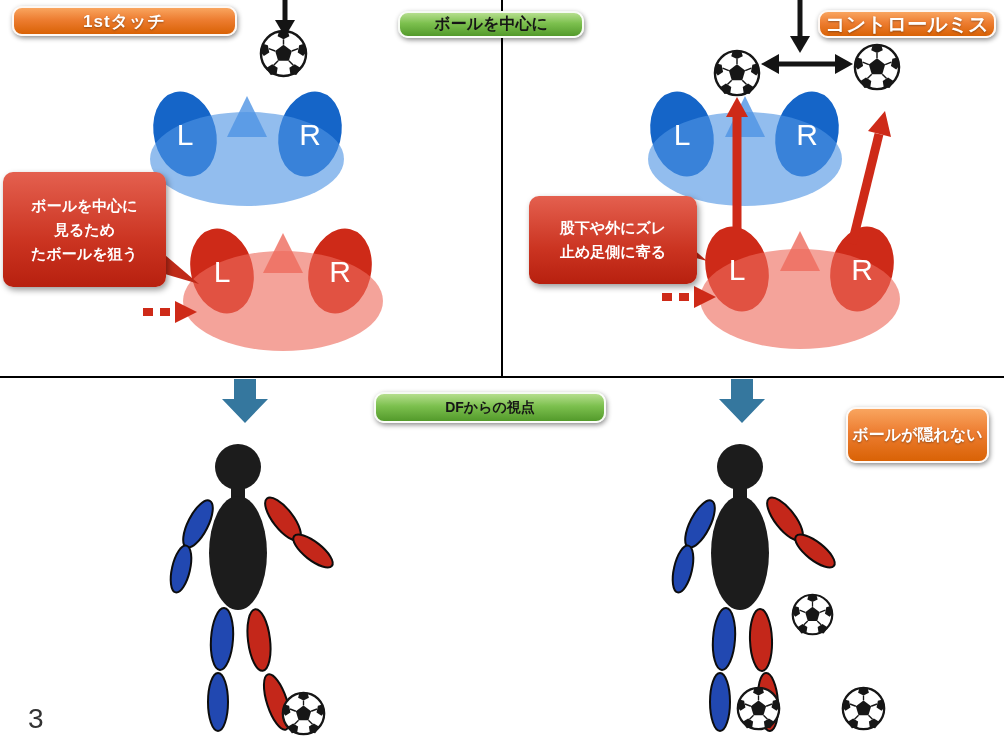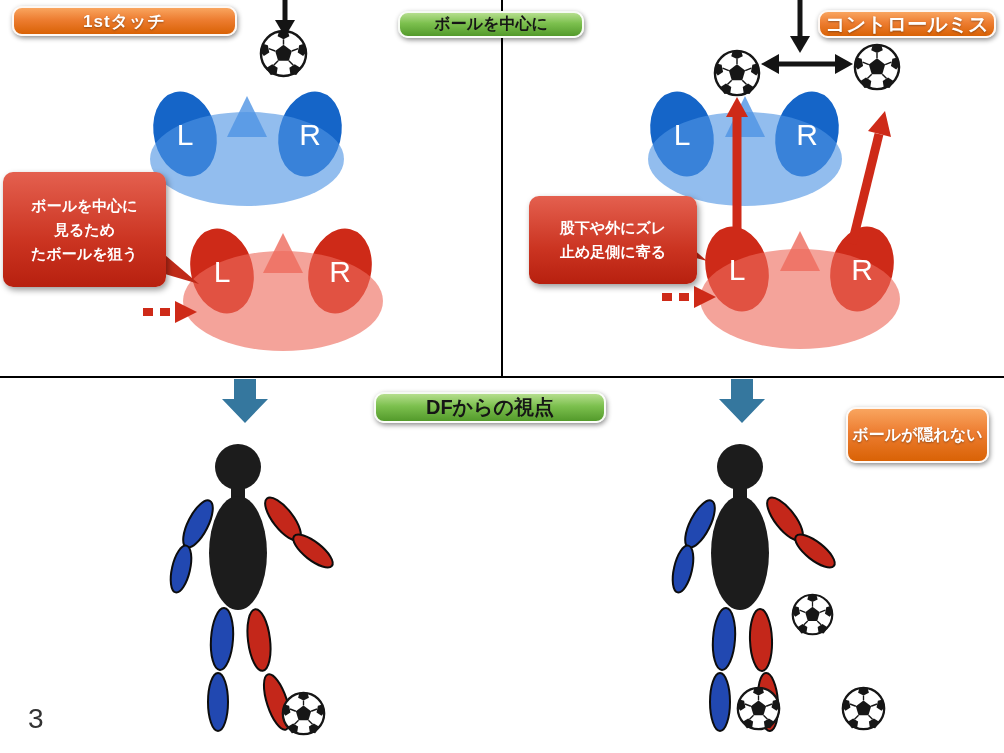--- a/index.html
+++ b/index.html
@@ -11,21 +11,21 @@
   .tag{position:absolute;display:flex;align-items:center;justify-content:center;
        font-weight:700;border-radius:10px;border:2px solid rgba(255,255,255,.95);
        box-shadow:1px 2px 5px rgba(0,0,0,.45);box-sizing:border-box;text-align:right;}
   .tag-orange{background:linear-gradient(180deg,#F9A55F 0%,#ED7D31 45%,#D96205 100%);
        color:#ffffff;text-shadow:0 1px 2px rgba(0,0,0,.35);}
   .tag-green{background:linear-gradient(180deg,#B5DE8E 0%,#7CC04E 45%,#539A2B 100%);
        color:#161616;}
   #tag-first-touch{left:12px;top:6px;width:225px;height:30px;font-size:17px;letter-spacing:1px;}
   #tag-top-view{left:398px;top:11px;width:186px;height:27px;font-size:16px;}
   #tag-control-miss{left:818px;top:10px;width:178px;height:28px;font-size:20px;}
-  #tag-df-view{left:374px;top:392px;width:232px;height:31px;font-size:20px;}
+  #tag-df-view{left:374px;top:392px;width:232px;height:31px;font-size:14px;}
   #tag-ball-not-hidden{left:846px;top:407px;width:143px;height:56px;font-size:16px;
        flex-direction:row;line-height:1.45;}
 
   .bubble{position:absolute;display:flex;flex-direction:column;align-items:center;justify-content:center;
        background:linear-gradient(180deg,#E4604F 0%,#CB3421 60%,#B7200F 100%);
        color:#ffffff;font-weight:700;font-size:15px;line-height:1.6;border-radius:10px;
        box-shadow:2px 3px 6px rgba(0,0,0,.4);text-align:center;box-sizing:border-box;}
   #callout-left{left:3px;top:172px;width:163px;height:115px;}
   #callout-right{left:507px;top:196px;width:168px;height:88px;margin-left:22px;}
 

